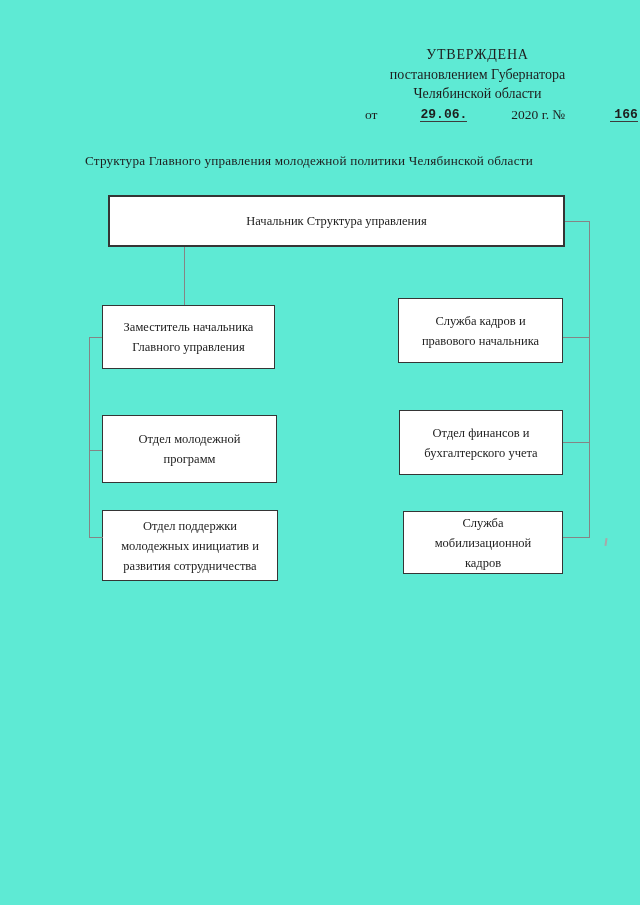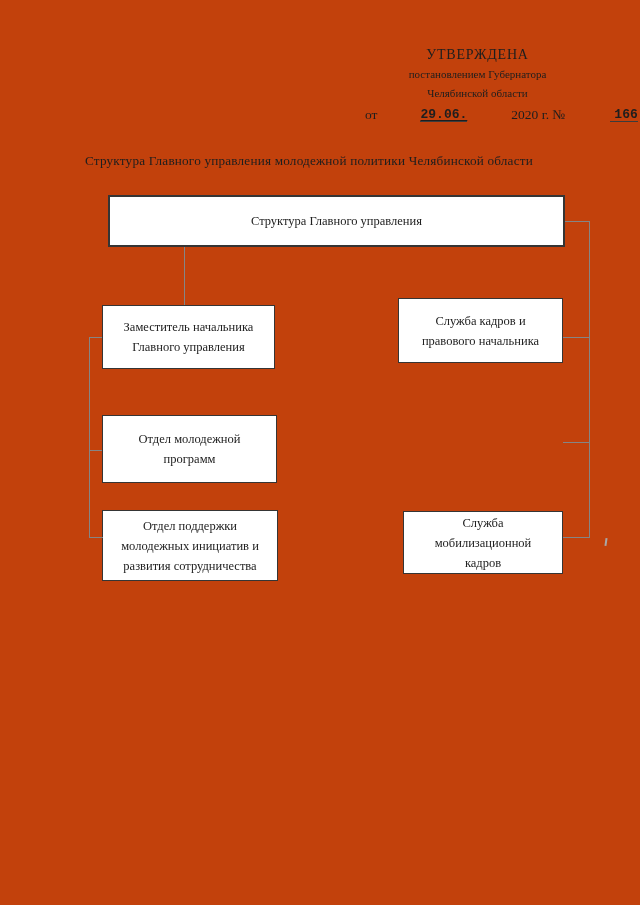--- a/index.html
+++ b/index.html
@@ -6,59 +6,58 @@
     margin: 0;
     padding: 0;
     background: #ffffff;
     font-family: "Liberation Serif", serif;
     color: #1e1e1e;
   }
   .page {
     position: relative;
     width: 640px;
     height: 905px;
-    background: #c2410c;
+    background: #5eead4;
     overflow: hidden;
   }
 
   
   .approval {
     position: absolute;
     left: 360px;
     top: 45px;
     width: 235px;
     text-align: center;
     line-height: 19.5px;
   }
   .ap-line-1 {
     font-size: 14px;
     letter-spacing: 0.8px;
   }
   .ap-line {
-    font-size: 11px;
+    font-size: 14px;
   }
   .ap-date {
     display: flex;
     align-items: baseline;
     text-align: left;
     font-size: 13.5px;
     margin-top: 1px;
     gap: 38px;
   }
   .ap-date .prefix { padding-left: 5px; }
   .blank {
     display: inline-block;
     border-bottom: 1px solid #3c3c3c;
     height: 16px;
   }
   .blank-date {
     width: 68px;
     margin-left: 5px;
     text-align: center;
-    text-decoration: underline;
   }
   .mid {
     margin-left: 6px;
     margin-right: 3px;
     white-space: nowrap;
   }
   .blank-num {
     width: 68px;
     margin-left: 4px;
     text-align: center;
@@ -146,27 +145,28 @@
     <div class="ap-date">
       <span class="prefix">от</span>
       <span class="blank blank-date"><span class="typed">29.06.</span></span>
       <span class="mid">2020 г. №</span>
       <span class="blank blank-num"><span class="typed">166</span></span>
     </div>
   </div>
 
   <div class="doc-title">Структура Главного управления молодежной политики Челябинской области</div>
 
-  <div class="box b-chief">Структура Главного управления</div>
+  <div class="box b-chief">Начальник Структура управления</div>
 
   <div class="box b-deputy">Заместитель начальника Главного управления</div>
   <div class="box b-programs">Отдел молодежной программ</div>
   <div class="box b-initiatives">Отдел поддержки молодежных инициатив и развития сотрудничества</div>
 
   <div class="box b-hr">Служба кадров и правового начальника</div>
+  <div class="box b-finance">Отдел финансов и бухгалтерского учета</div>
   <div class="box b-mobilization">Служба мобилизационной кадров</div>
 
   <div class="line ln-v c-chief-deputy"></div>
   <div class="line ln-h c-chief-right"></div>
   <div class="line ln-v c-right-vert"></div>
   <div class="line ln-h c-hr-stub"></div>
   <div class="line ln-h c-finance-stub"></div>
   <div class="line ln-h c-mobil-stub"></div>
   <div class="line ln-v c-left-vert"></div>
   <div class="line ln-h c-deputy-stub"></div>

